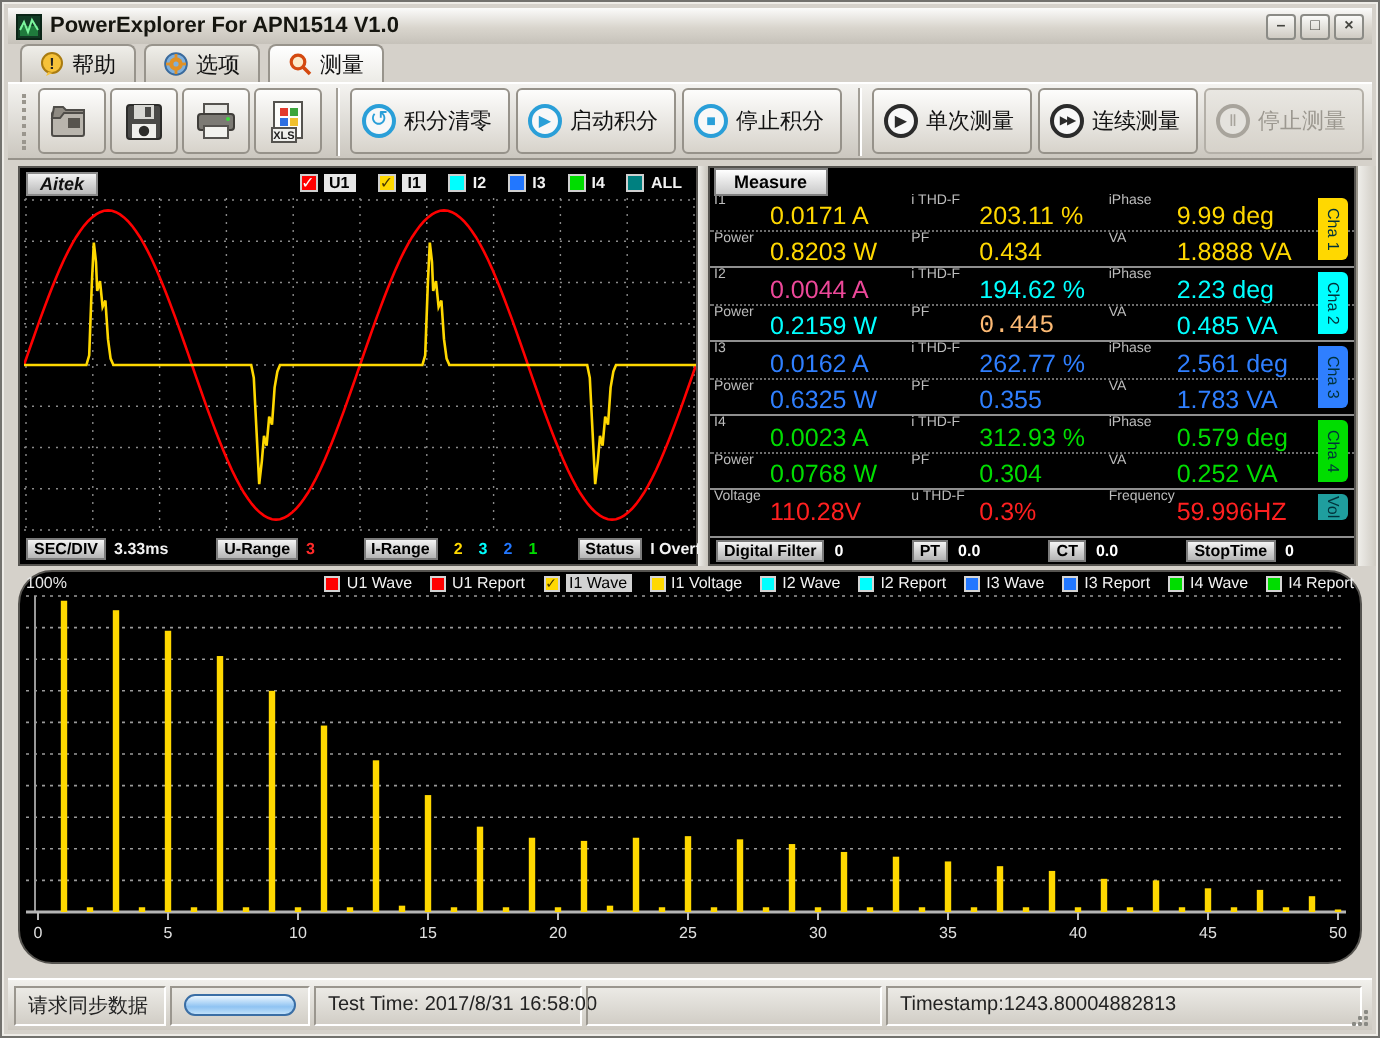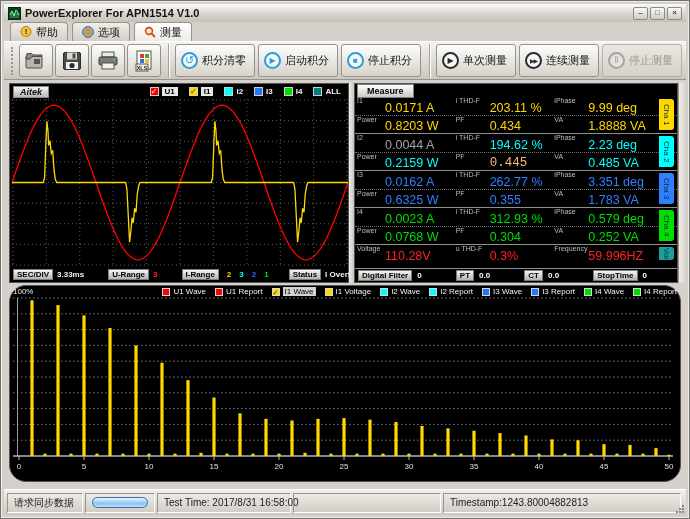--- a/index.html
+++ b/index.html
@@ -335,21 +335,21 @@
               <span class="mlabel">VA</span>
               <span class="mvalue" style="color: rgb(255, 216, 0);">1.8888 VA</span>
             </div>
           </div>
           <span class="mtab" style="background: rgb(255, 216, 0);">Cha 1</span>
         </div>
         <div class="mblock">
           <div class="mrow">
             <div class="mcell c1">
               <span class="mlabel">I2</span>
-              <span class="mvalue" style="color: #a3a3a3;">0.0044 A</span>
+              <span class="mvalue" style="color: #ec4899;">0.0044 A</span>
             </div>
             <div class="mcell c2">
               <span class="mlabel">i THD-F</span>
               <span class="mvalue" style="color: rgb(0, 255, 255);">194.62 %</span>
             </div>
             <div class="mcell c3">
               <span class="mlabel">iPhase</span>
               <span class="mvalue" style="color: rgb(0, 255, 255);">2.23 deg</span>
             </div>
           </div>
@@ -374,21 +374,21 @@
             <div class="mcell c1">
               <span class="mlabel">I3</span>
               <span class="mvalue" style="color: rgb(47, 127, 255);">0.0162 A</span>
             </div>
             <div class="mcell c2">
               <span class="mlabel">i THD-F</span>
               <span class="mvalue" style="color: rgb(47, 127, 255);">262.77 %</span>
             </div>
             <div class="mcell c3">
               <span class="mlabel">iPhase</span>
-              <span class="mvalue" style="color: rgb(47, 127, 255);">3.351 deg</span>
+              <span class="mvalue" style="color: rgb(47, 127, 255);">2.561 deg</span>
             </div>
           </div>
           <div class="mrow">
             <div class="mcell c1">
               <span class="mlabel">Power</span>
               <span class="mvalue" style="color: rgb(47, 127, 255);">0.6325 W</span>
             </div>
             <div class="mcell c2">
               <span class="mlabel">PF</span>
               <span class="mvalue" style="color: rgb(47, 127, 255);">0.355</span>

